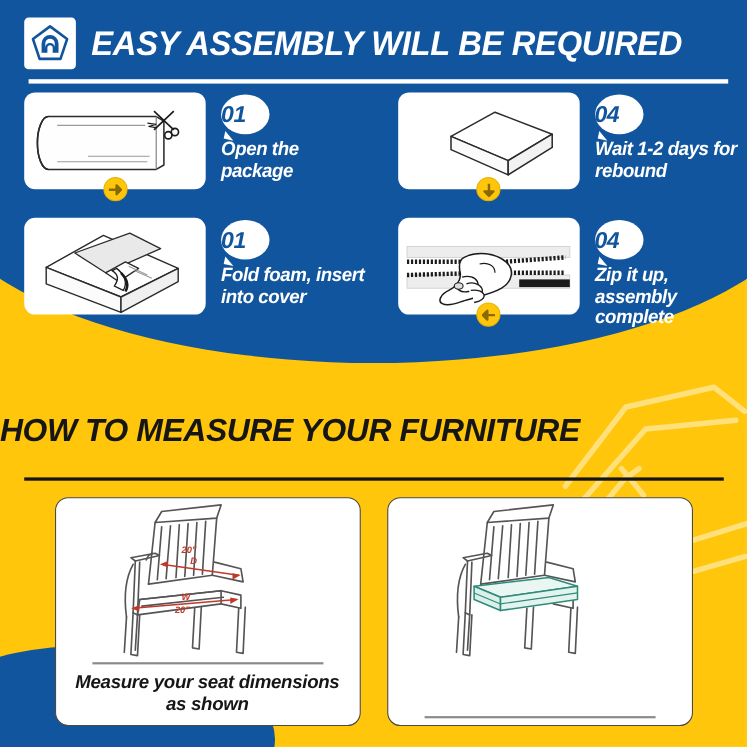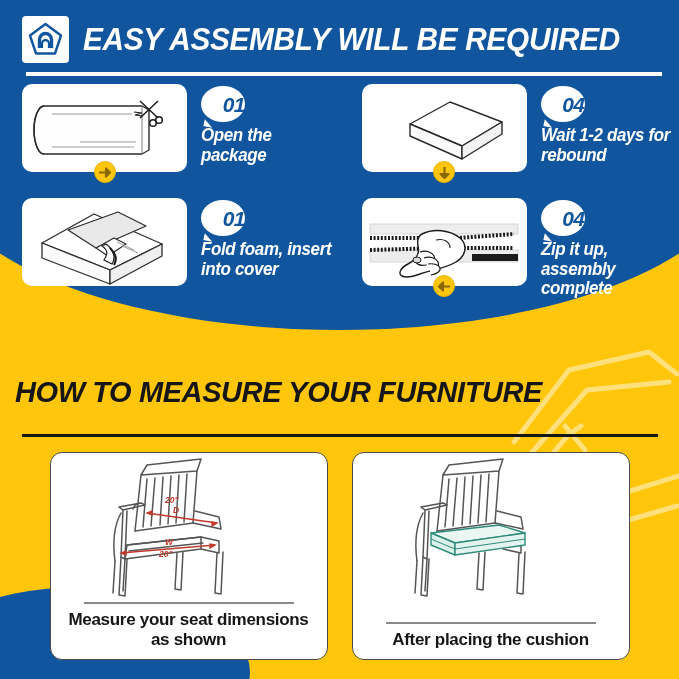--- a/index.html
+++ b/index.html
@@ -123,21 +123,21 @@
     flex: 1 1 auto;
     min-width: 0;
   }
   .num-badge {
     position: relative;
     width: 44px; height: 36px;
     background: #ffffff;
     border-radius: 50%;
     display: flex;
     align-items: center;
-    justify-content: flex-end;
+    justify-content: flex-start;
     margin-bottom: 4px;
   }
   .num-badge::after {
     content: "";
     position: absolute;
     left: 3px; bottom: -5px;
     width: 0; height: 0;
     border-left: 9px solid #ffffff;
     border-top: 7px solid transparent;
     border-bottom: 0 solid transparent;
@@ -167,21 +167,21 @@
     position: absolute;
     right: 0; top: 330px;
     width: 260px; height: 300px;
     z-index: 2;
     pointer-events: none;
   }
   .measure-title {
     position: absolute;
     left: 0; top: 378px;
     width: 557px;
-    text-align: center;
+    text-align: left;
     color: #161616;
     font-size: 29px;
     font-weight: bold;
     font-style: italic;
     letter-spacing: -0.4px;
     line-height: 1;
     z-index: 4;
     white-space: nowrap;
   }
   .measure-rule {
@@ -230,20 +230,21 @@
   .m-sep {
     width: 210px; height: 2px;
     background: #8a8a8a;
     flex: 0 0 auto;
     margin-bottom: 6px;
   }
   .m-caption {
     color: #161616;
     font-size: 17px;
     font-weight: bold;
+    font-style: italic;
     text-align: center;
     line-height: 1.14;
     letter-spacing: -0.3px;
     padding: 0 8px 10px;
     flex: 0 0 auto;
   }
 </style>
 </head>
 <body>
 
@@ -457,17 +458,16 @@
           </g>
           <g stroke="#2E8B7A" stroke-width="1.4" stroke-linejoin="round">
             <polygon points="40,80 108,72 134,80 64,90" fill="#E9F6F2"></polygon>
             <polygon points="40,80 40,92 64,102 64,90" fill="#DCF0EA"></polygon>
             <polygon points="64,90 134,80 134,92 64,102" fill="#E3F4EE"></polygon>
             <path d="M40,86 L64,96 M64,96 L134,86" fill="none" stroke="#2E8B7A" stroke-width="1"></path>
           </g>
         </svg>
       </div>
       <div class="m-sep"></div>
-      <div class="m-caption">After placing the cushion</div>
     </div>
 
   </div>
 </div>
 
 </body></html>

